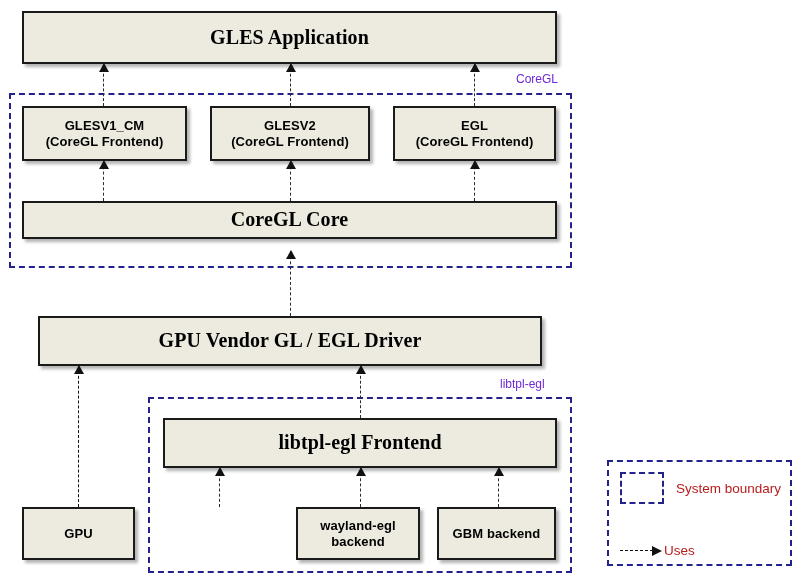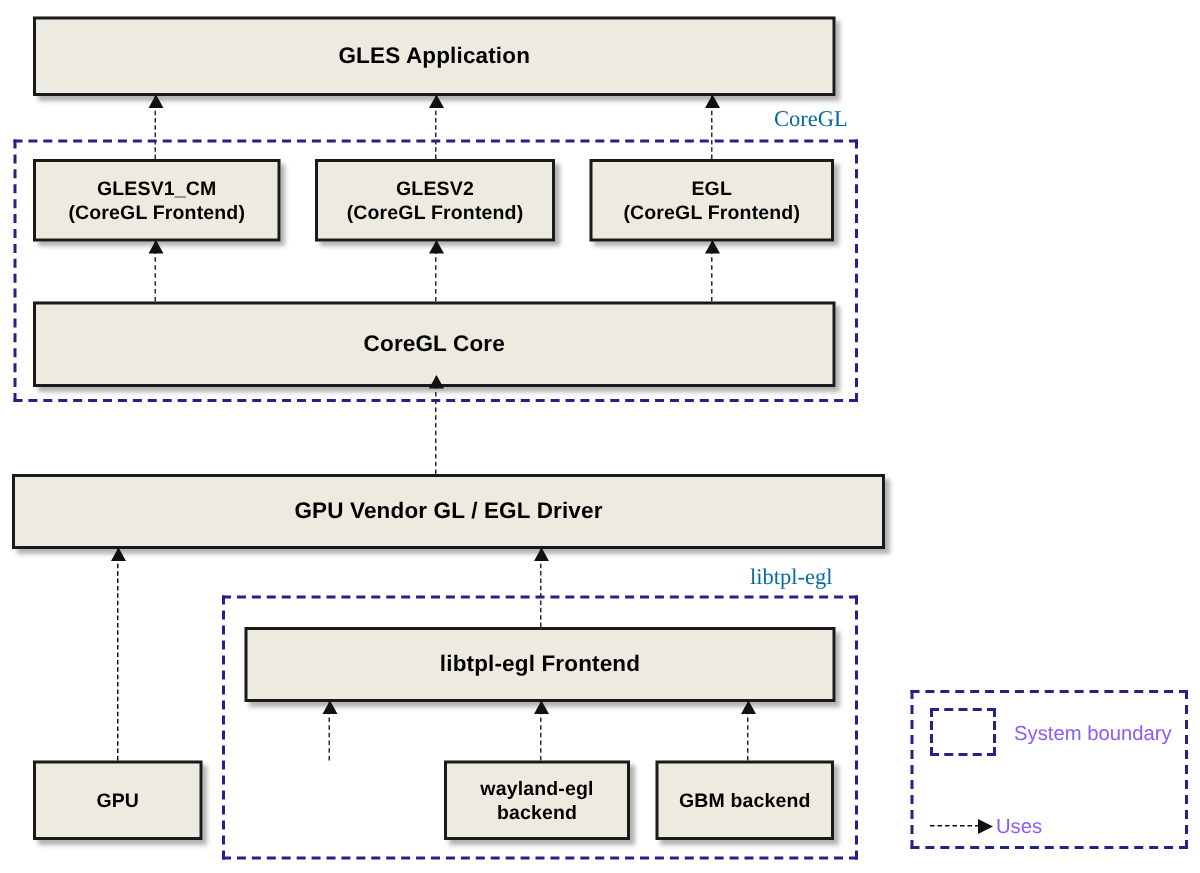--- a/index.html
+++ b/index.html
@@ -16,36 +16,35 @@
     box-sizing:border-box;
     display:flex;align-items:center;justify-content:center;
     text-align:center;
     font-weight:bold;
     font-size:13px;
     color:#000000;
     line-height:1.18;
     letter-spacing:0.1px;
     white-space:pre-line;
   }
-  .module.big{font-size:15px;}
+  .module.big{font-size:20px;font-family:Liberation Serif, serif;}
 
   
   .boundary{
     position:absolute;
     border:2.5px dashed #22228c;
     box-sizing:border-box;
     background:transparent;
   }
   .boundary-label{
     position:absolute;
-    font-size:15px;
-    color:#0369a1;
+    font-size:12px;
+    color:#6d28d9;
     font-weight:normal;
     white-space:nowrap;
-    font-family:Liberation Serif, serif;
   }
 
   
   .arrow{position:absolute;width:0;}
   .arrow .shaft{
     position:absolute;left:0;top:0;
     border-left:1.6px dashed #2b2b2b;
     height:100%;
   }
   .arrow .head{
@@ -62,21 +61,21 @@
     position:absolute;
     border:2px dashed #22228c;
     box-sizing:border-box;
     background:#ffffff;
   }
   .legend-row{
     position:absolute;
     display:flex;align-items:center;
   }
   .legend-text{
-    font-size:13.5px;color:#8b5cf6;
+    font-size:13.5px;color:#b91c1c;
     white-space:nowrap;
   }
   .lg-boundary{
     width:44px;height:32px;
     border:2.5px dashed #22228c;
     box-sizing:border-box;
   }
   .lg-module{
     width:44px;height:24px;
     background:#edebdf;
@@ -114,23 +113,23 @@
 
   <div class="module" style="left:22px;top:106px;width:165px;height:55px;">GLESV1_CM
 (CoreGL Frontend)</div>
 
   <div class="module" style="left:210px;top:106px;width:160px;height:55px;">GLESV2
 (CoreGL Frontend)</div>
 
   <div class="module" style="left:393px;top:106px;width:163px;height:55px;">EGL
 (CoreGL Frontend)</div>
 
-  <div class="module big" style="left:22px;top:201px;width:535px;height:57px;">CoreGL Core</div>
-
-  <div class="module big" style="left:8px;top:316px;width:582px;height:50px;">GPU Vendor GL / EGL Driver</div>
+  <div class="module big" style="left:22px;top:201px;width:535px;height:38px;">CoreGL Core</div>
+
+  <div class="module big" style="left:38px;top:316px;width:504px;height:50px;">GPU Vendor GL / EGL Driver</div>
 
   <div class="module big" style="left:163px;top:418px;width:394px;height:50px;">libtpl-egl Frontend</div>
 
   <div class="module" style="left:22px;top:507px;width:113px;height:53px;">GPU</div>
 
 
   <div class="module" style="left:296px;top:507px;width:124px;height:53px;">wayland-egl
 backend</div>
 
   <div class="module" style="left:437px;top:507px;width:119px;height:53px;">GBM backend</div>

